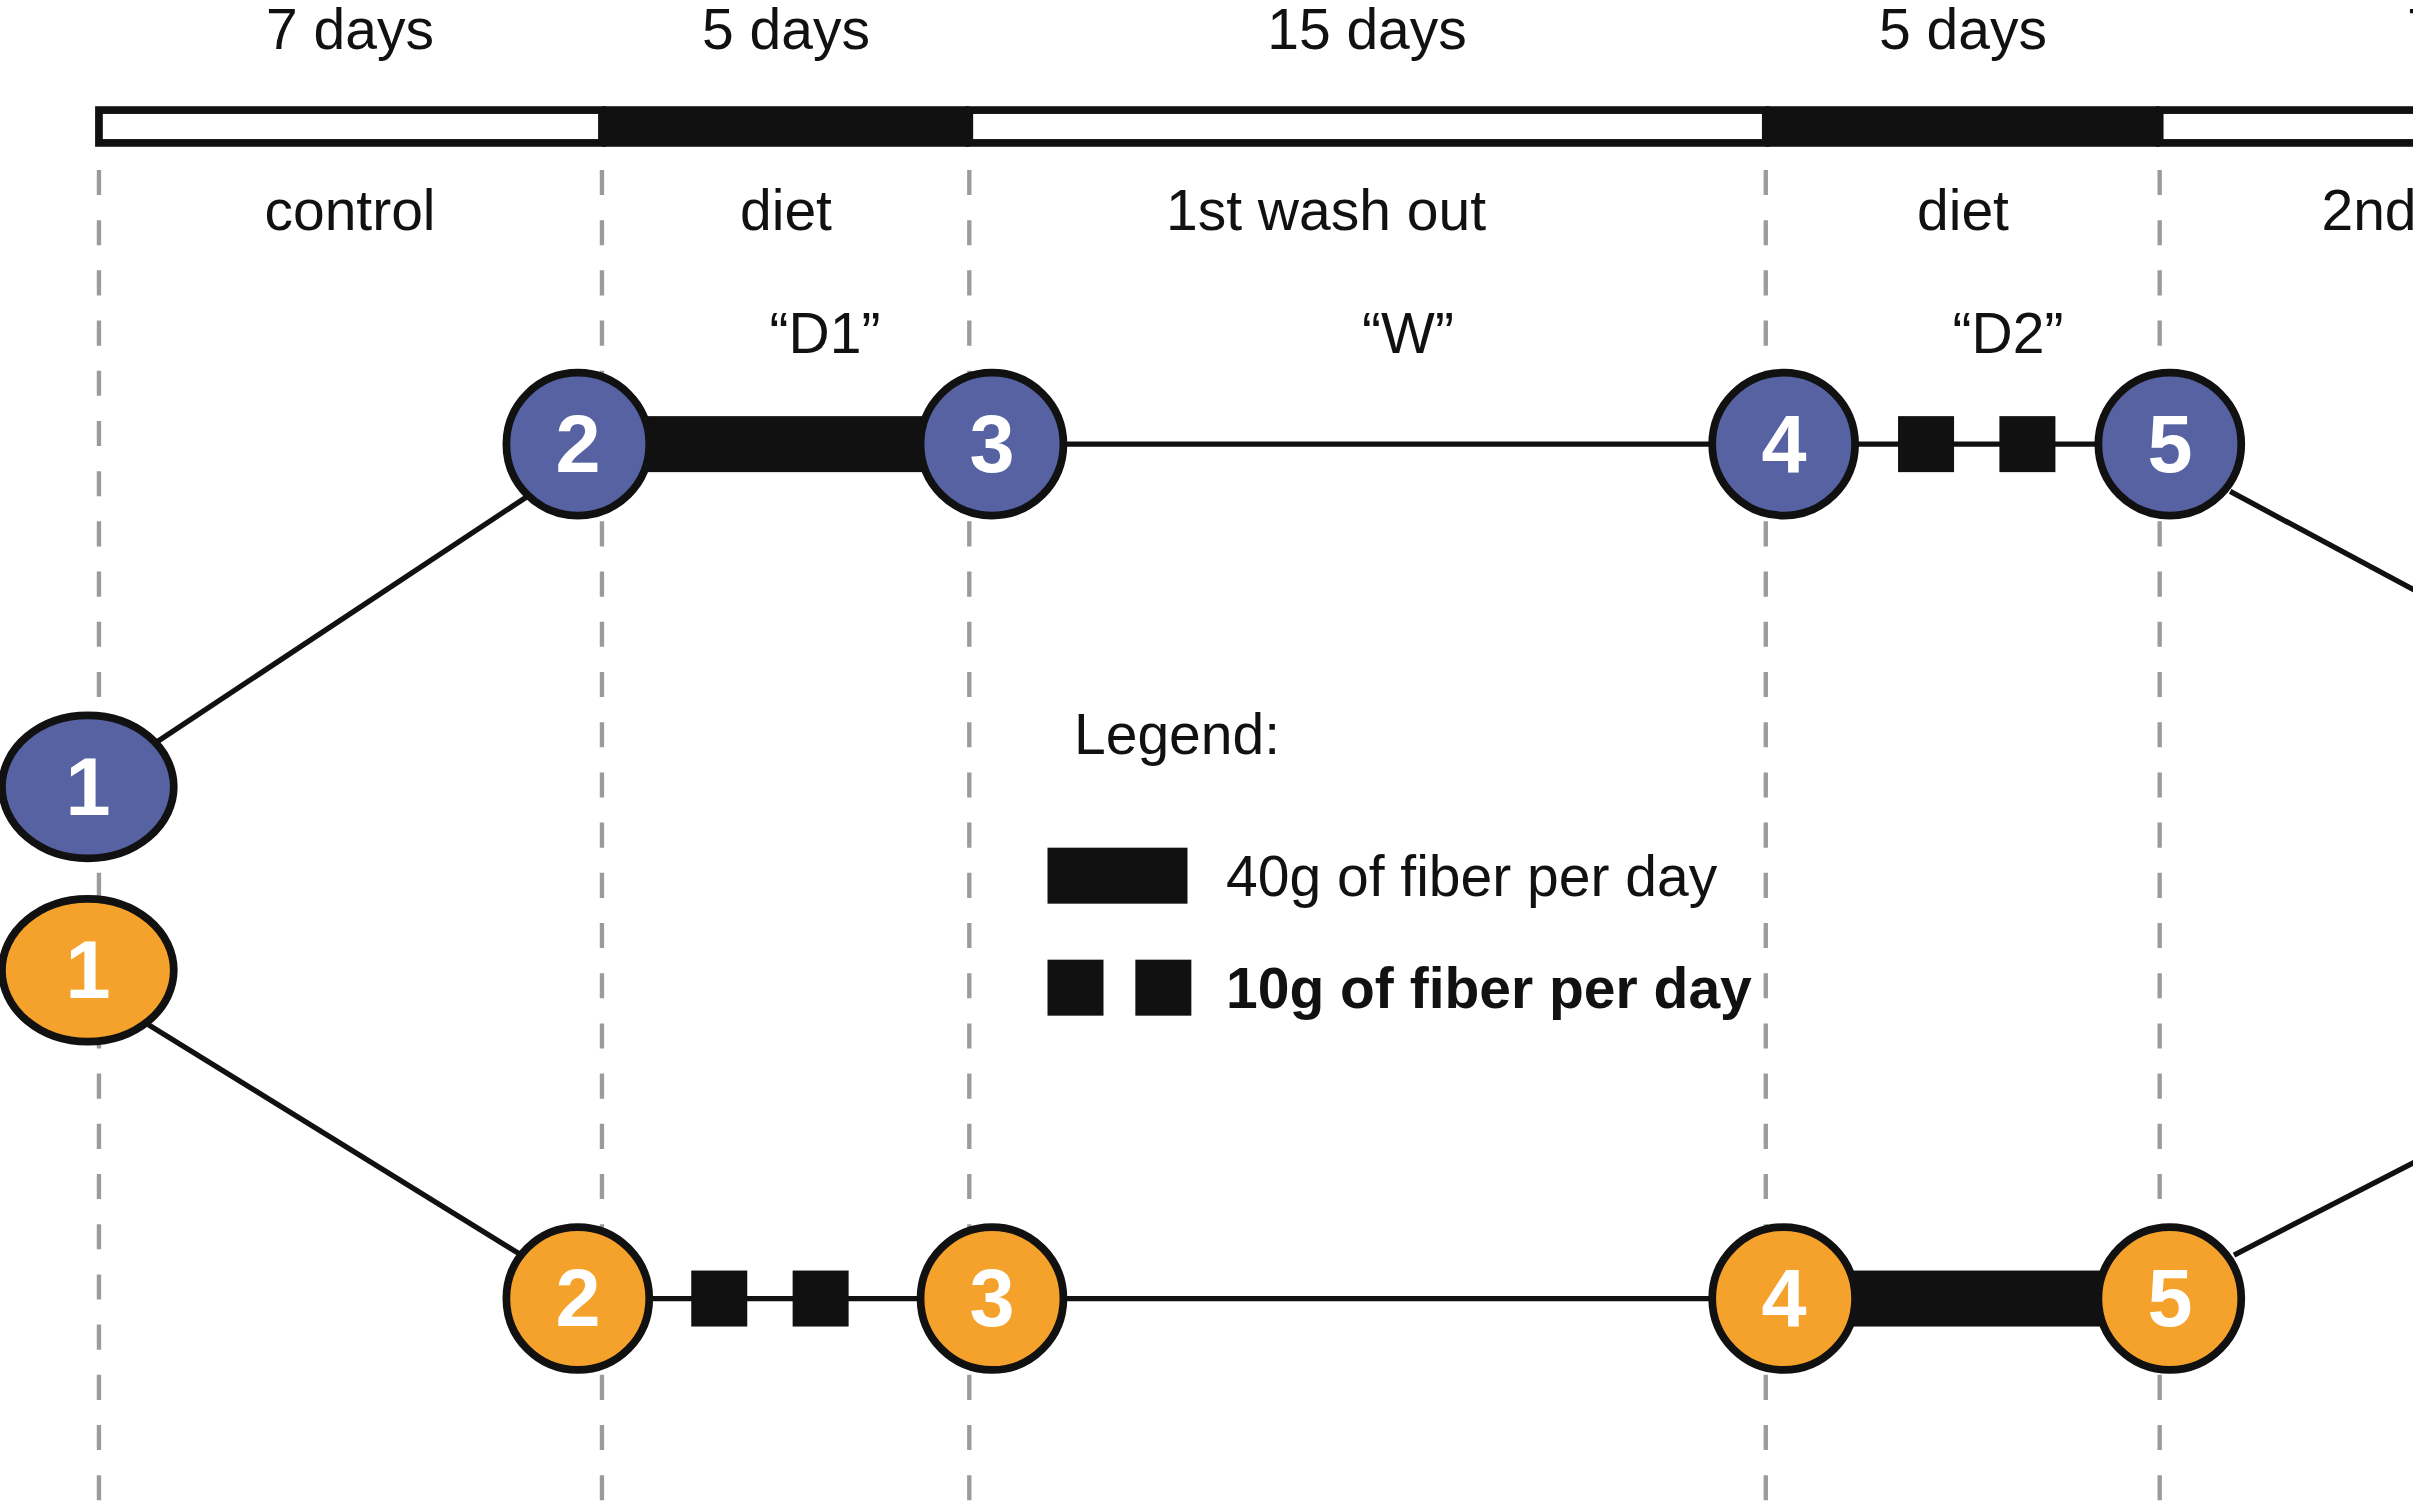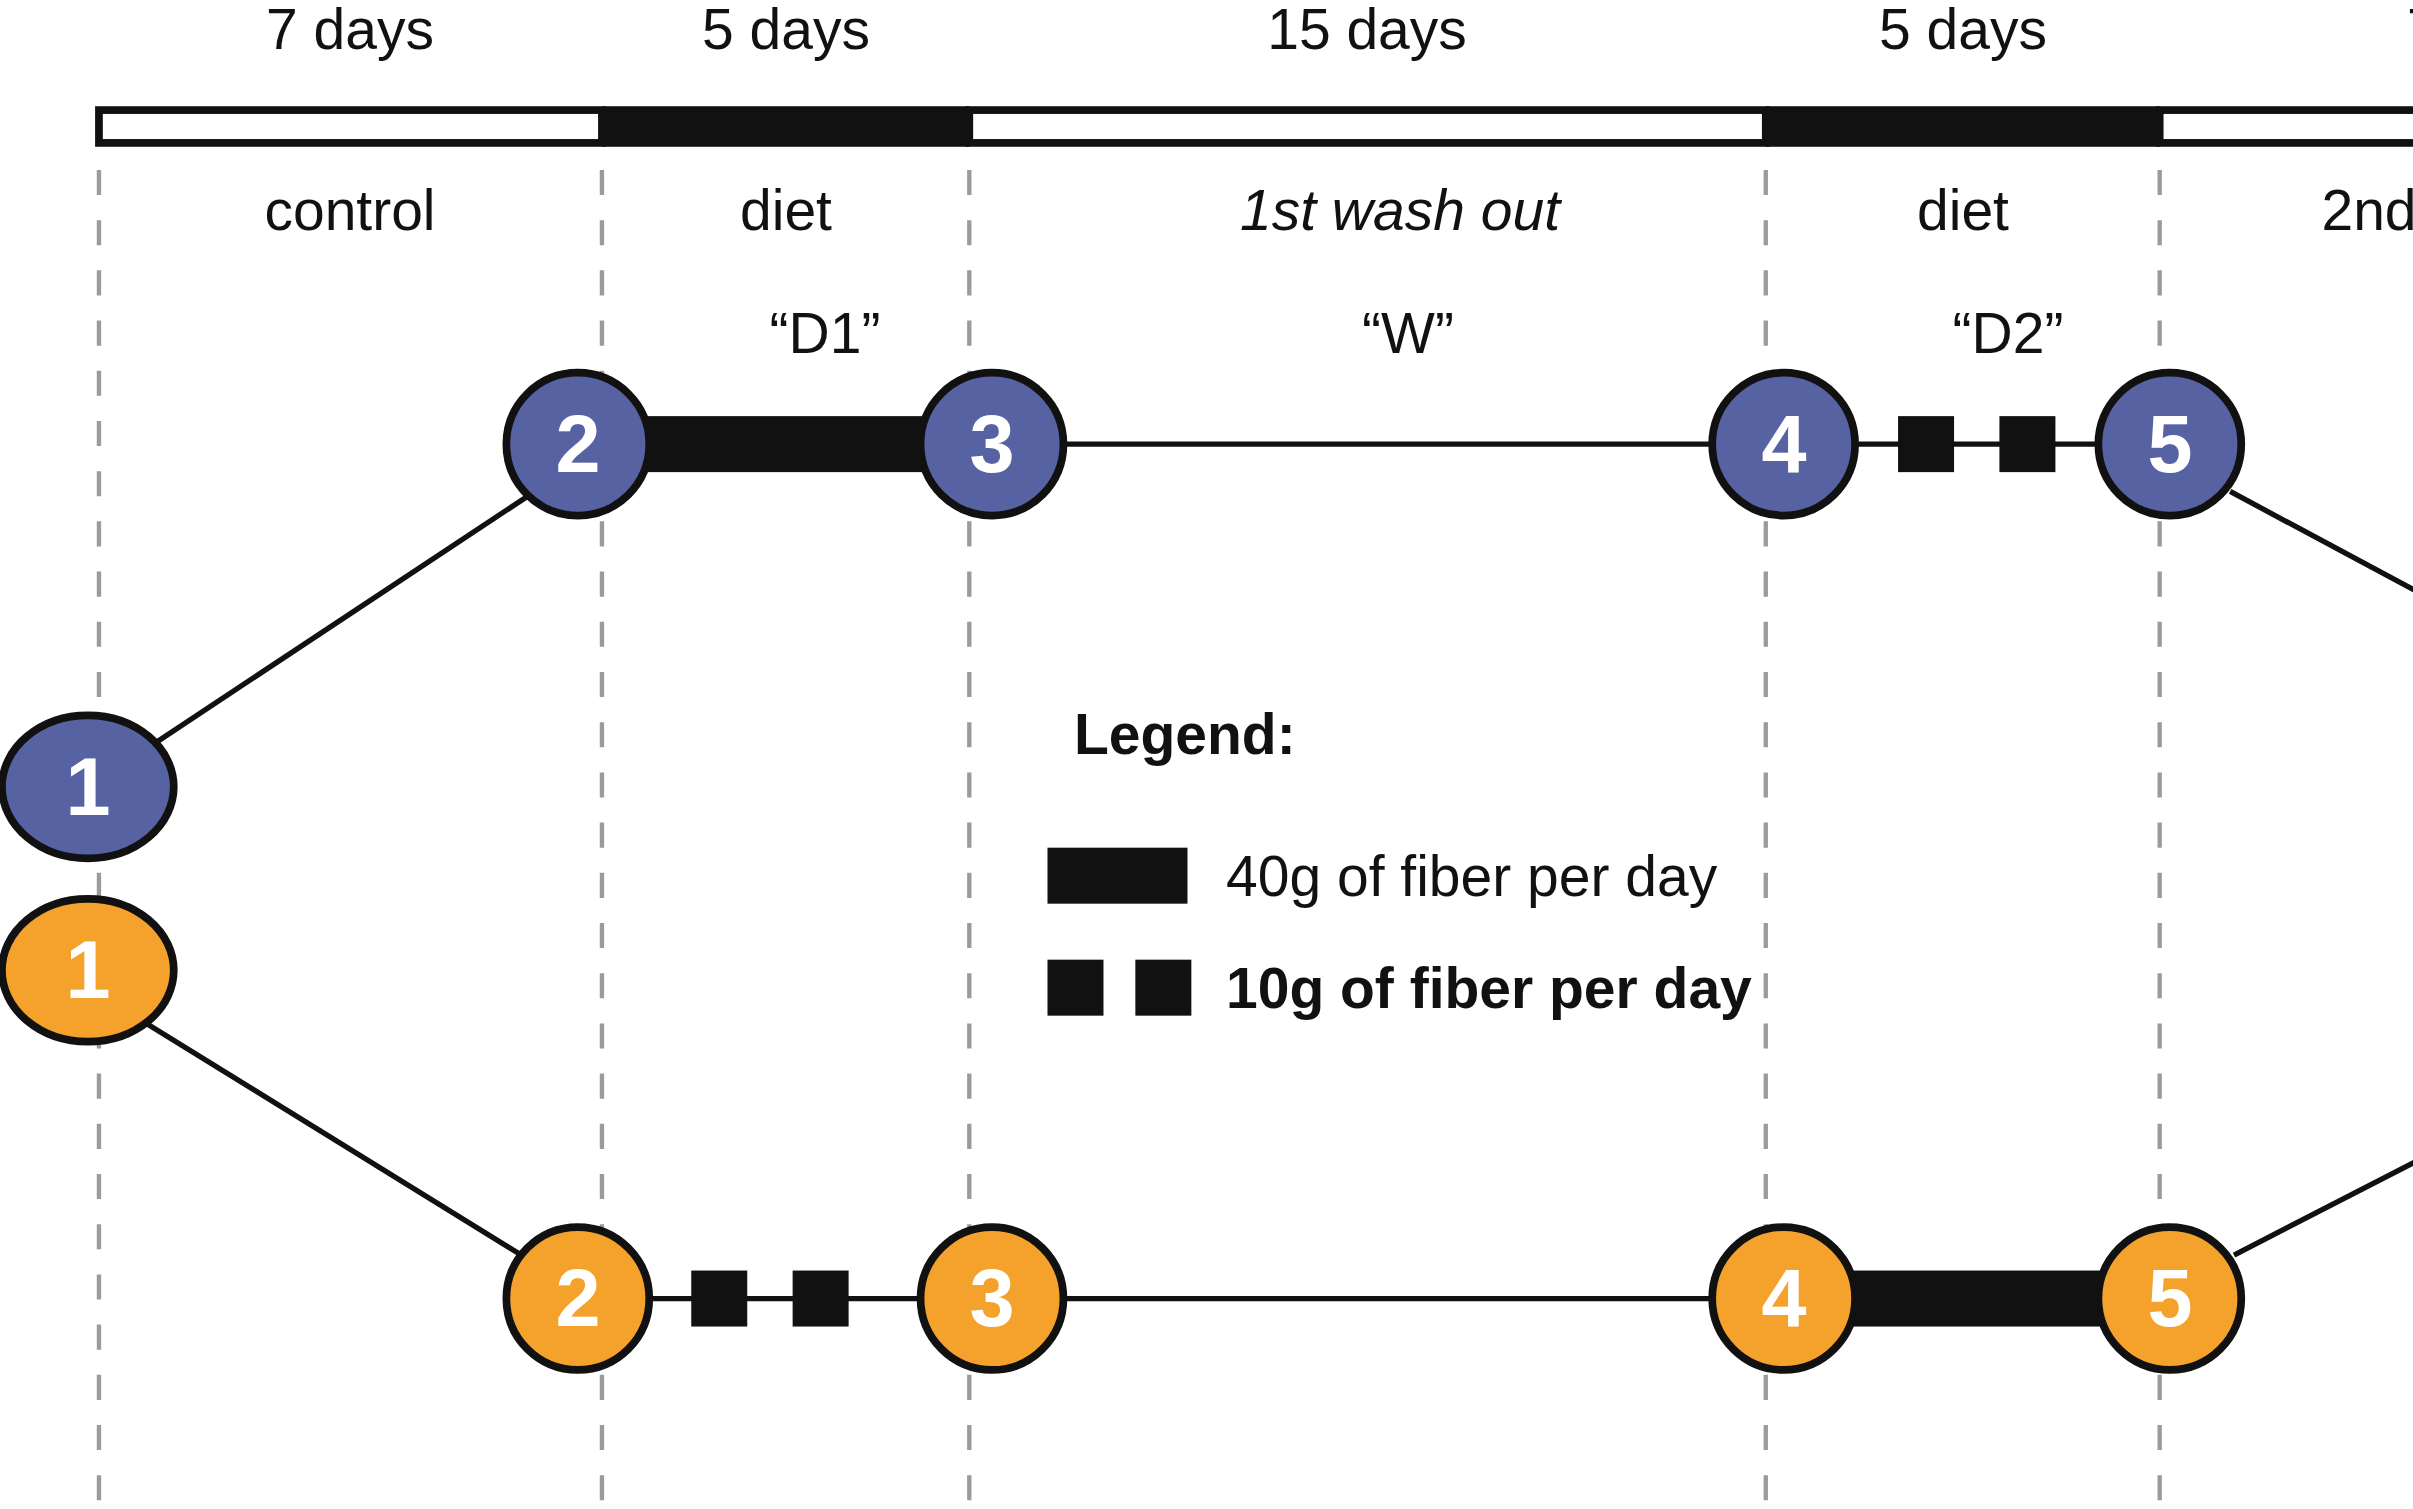--- a/index.html
+++ b/index.html
@@ -111,38 +111,38 @@
   </svg>
 
   <div class="htext period-dur" style="left:350px;top:29px;">7 days</div>
   <div class="htext period-dur" style="left:786px;top:29px;">5 days</div>
   <div class="htext period-dur" style="left:1367px;top:29px;">15 days</div>
   <div class="htext period-dur" style="left:1963px;top:29px;">5 days</div>
   <div class="htext period-dur" style="left:2491px;top:29px;">7 days</div>
 
   <div class="htext period-name" style="left:350px;top:210px;">control</div>
   <div class="htext period-name" style="left:786px;top:210px;">diet</div>
-  <div class="htext period-name" style="left:1400px;top:210px;font-style:italic;">1st wash out</div>
+  <div class="htext period-name" style="left:1326px;top:210px;">1st wash out</div>
   <div class="htext period-name" style="left:1963px;top:210px;">diet</div>
   <div class="htext period-name" style="left:2491px;top:210px;">2nd wash out</div>
 
   <div class="htext edge-label" style="left:784px;top:333px;">“D1”</div>
   <div class="htext edge-label" style="left:1367px;top:333px;">“W”</div>
   <div class="htext edge-label" style="left:1967px;top:333px;">“D2”</div>
 
   <div class="node-label" style="left:88px;top:787px;">1</div>
   <div class="node-label" style="left:578px;top:444px;">2</div>
   <div class="node-label" style="left:992px;top:444px;">3</div>
   <div class="node-label" style="left:1784px;top:444px;">4</div>
   <div class="node-label" style="left:2170px;top:444px;">5</div>
 
   <div class="node-label" style="left:88px;top:970px;">1</div>
   <div class="node-label" style="left:578px;top:1298px;">2</div>
   <div class="node-label" style="left:992px;top:1298px;">3</div>
   <div class="node-label" style="left:1784px;top:1298px;">4</div>
   <div class="node-label" style="left:2170px;top:1298px;">5</div>
 
-  <div class="htext legend-title" style="left:1074px;top:734px;font-weight:bold;">Legend:</div>
+  <div class="htext legend-title" style="left:1074px;top:734px;">Legend:</div>
   <div class="htext legend-text" style="left:1226px;top:876px;">40g of fiber per day</div>
   <div class="htext legend-text" style="left:1226px;top:988px;font-weight:bold;">10g of fiber per day</div>
 
 </div>
 
 
 </body></html>

